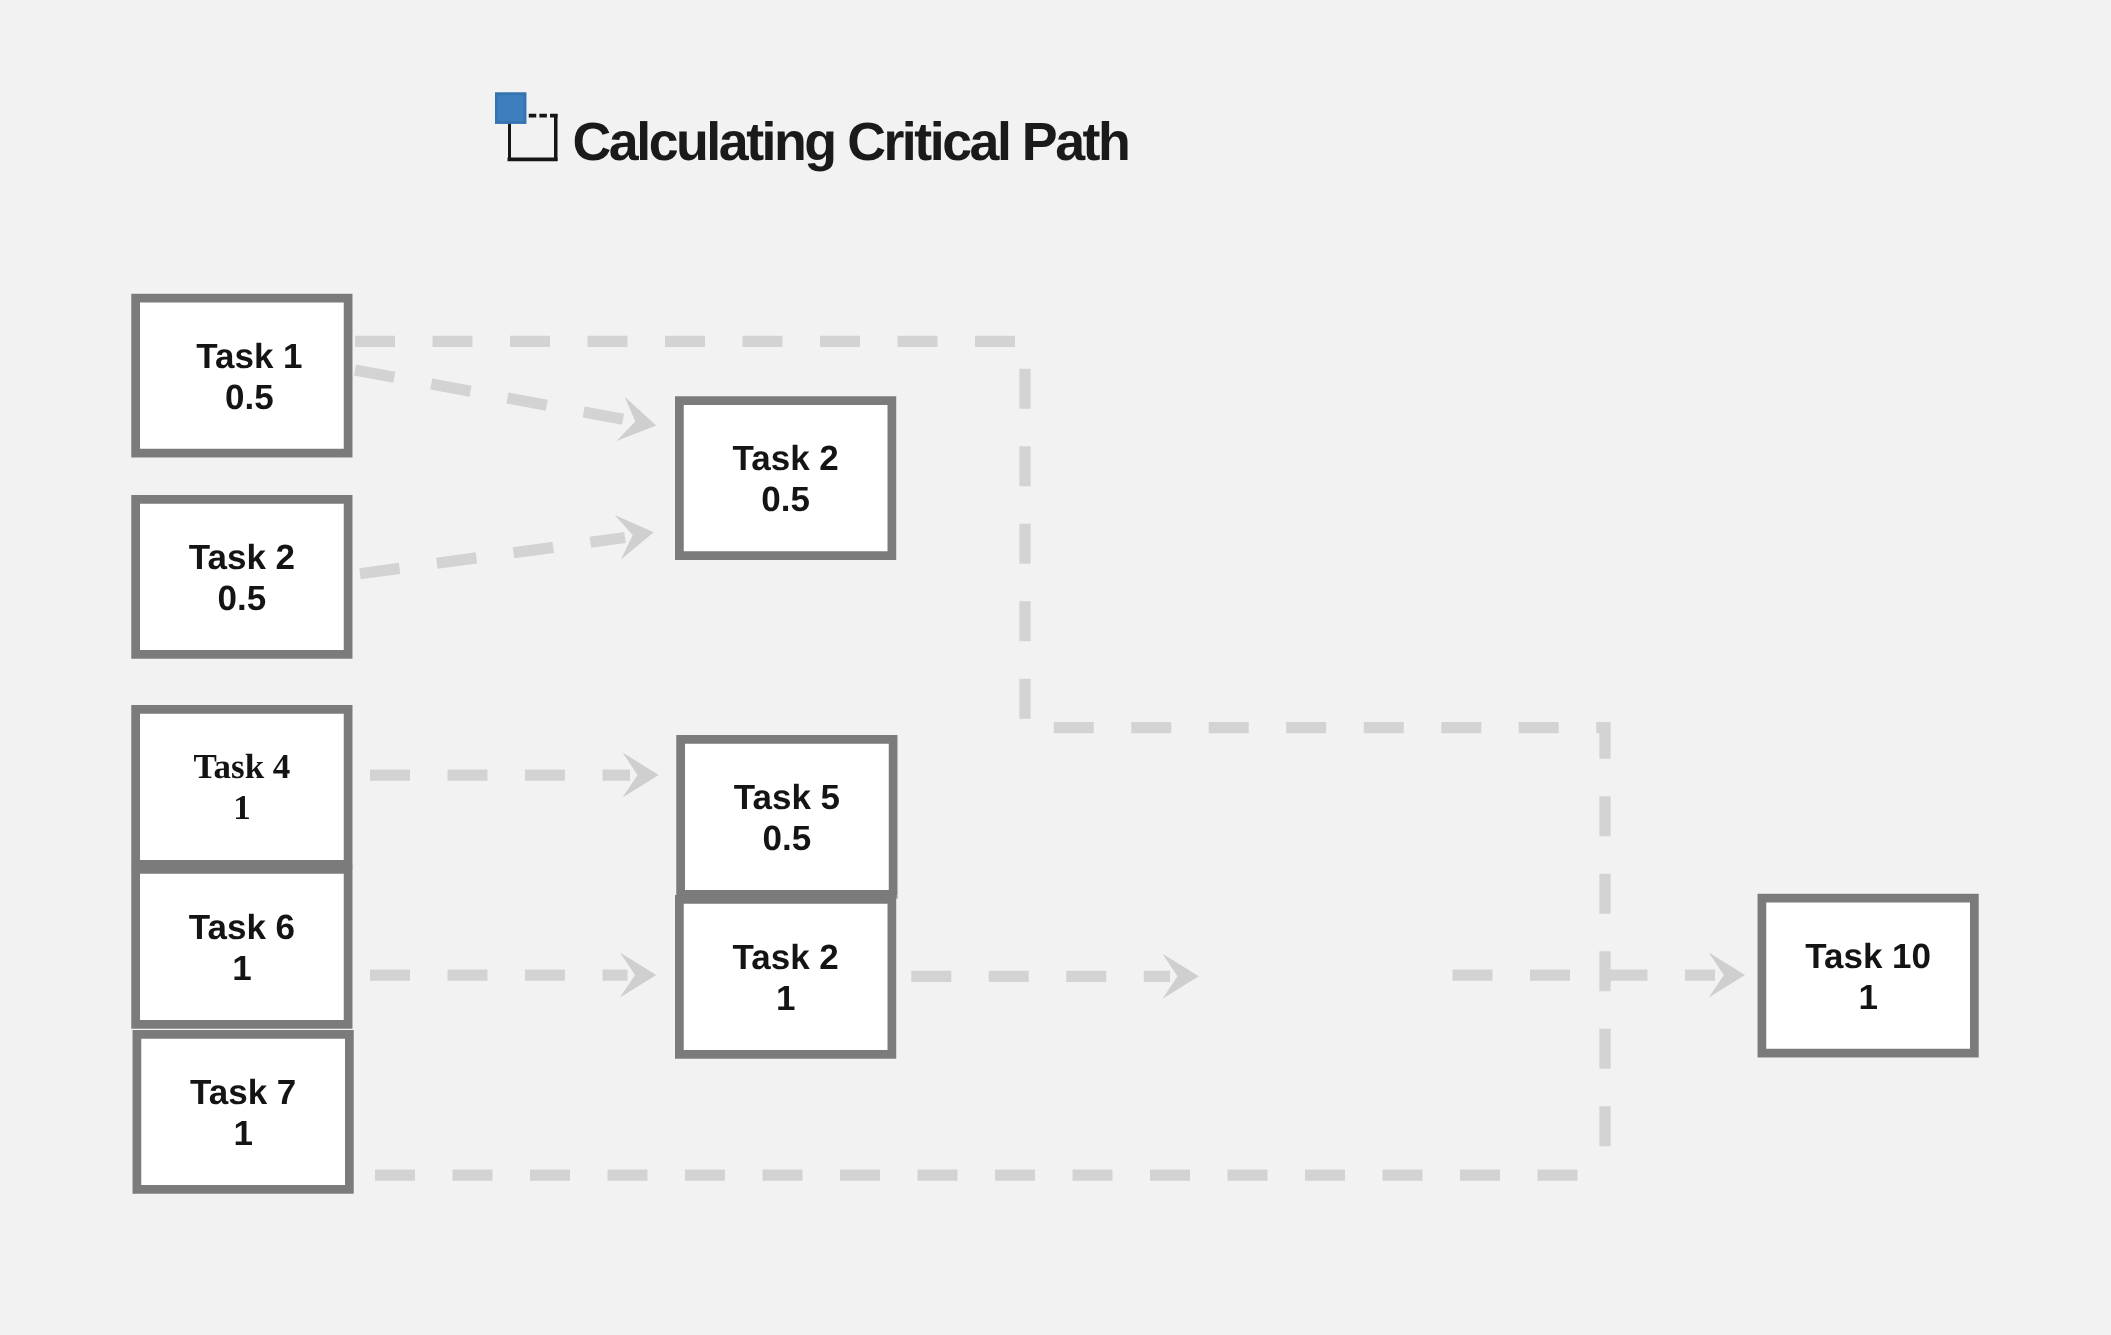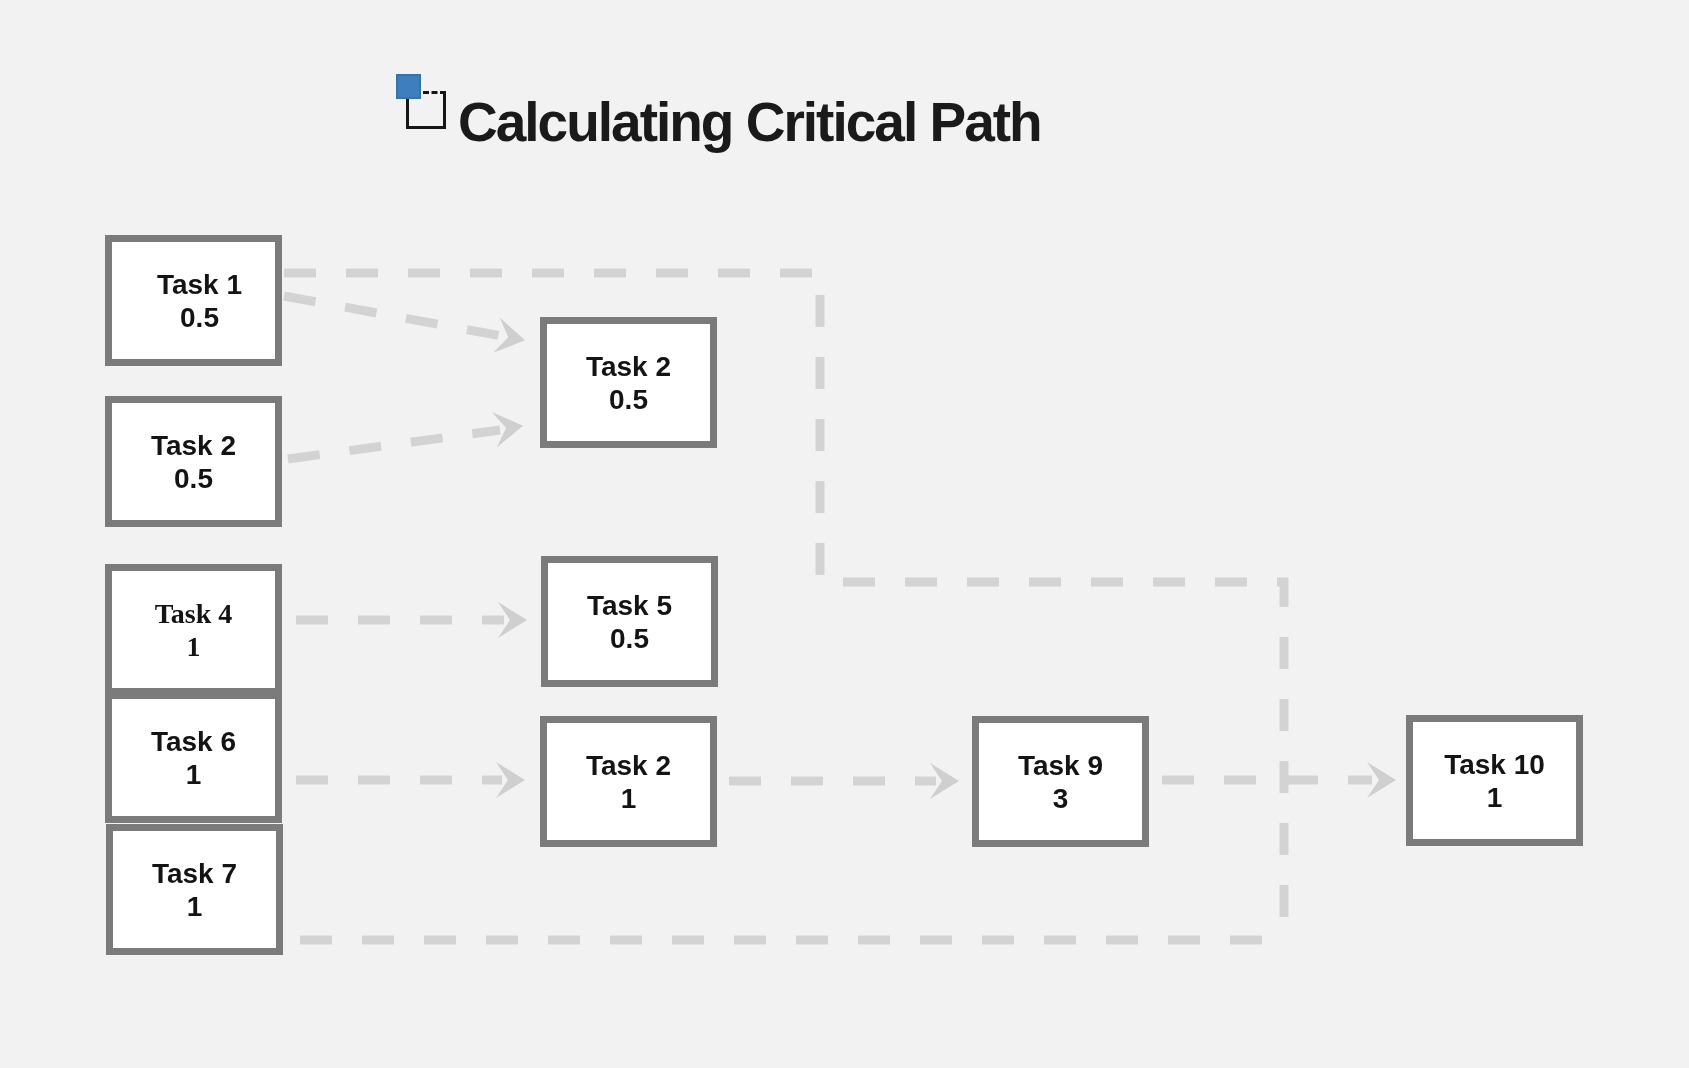--- a/index.html
+++ b/index.html
@@ -23,21 +23,21 @@
     background:transparent;
   }
   .logo .blue-sq{
     position:absolute;left:0;top:0;width:21px;height:21px;
     background:#3d7ebf;
     border:2px solid #3572ae;
   }
   .title{
     position:absolute;left:62px;top:16px;
     white-space:nowrap;
-    font-size:55px;
+    font-size:43px;
     font-weight:800;
     letter-spacing:-2px;
     color:#1a1a1a;
   }
   
   .task{
     position:absolute;
     width:177px;height:131px;
     box-sizing:border-box;
     background:#ffffff;
@@ -48,21 +48,21 @@
     color:#141414;
   }
   .task .task-label, .task .task-duration{
     font-size:28px;font-weight:700;line-height:33px;
     letter-spacing:0px;
   }
   .t1 {left:105px;top:235px;padding-left:12px;}
   .t2 {left:105px;top:396px;}
   .t3 {left:540px;top:317px;}
   .t4 {left:105px;top:564px;font-family:Liberation Serif, serif;}
-  .t5 {left:541px;top:556px;justify-content:center;}
+  .t5 {left:541px;top:588px;justify-content:center;}
   .t6 {left:105px;top:692px;justify-content:center;}
   .t7 {left:106px;top:824px;}
   .t8 {left:540px;top:716px;}
   .t9 {left:972px;top:716px;}
   .t10{left:1406px;top:715px;}
   
   svg.wires{position:absolute;left:0;top:0;}
   .wire{
     fill:none;
     stroke:#d3d3d3;
@@ -134,22 +134,18 @@
     <div class="task-duration">1</div>
   </div>
   <div class="task t7">
     <div class="task-label">Task 7</div>
     <div class="task-duration">1</div>
   </div>
   <div class="task t8">
     <div class="task-label">Task 2</div>
     <div class="task-duration">1</div>
   </div>
-  <div class="task t9">
-    <div class="task-label">Task 9</div>
-    <div class="task-duration">3</div>
-  </div>
   <div class="task t10">
     <div class="task-label">Task 10</div>
     <div class="task-duration">1</div>
   </div>
 
 </div>
 
 </body></html>

